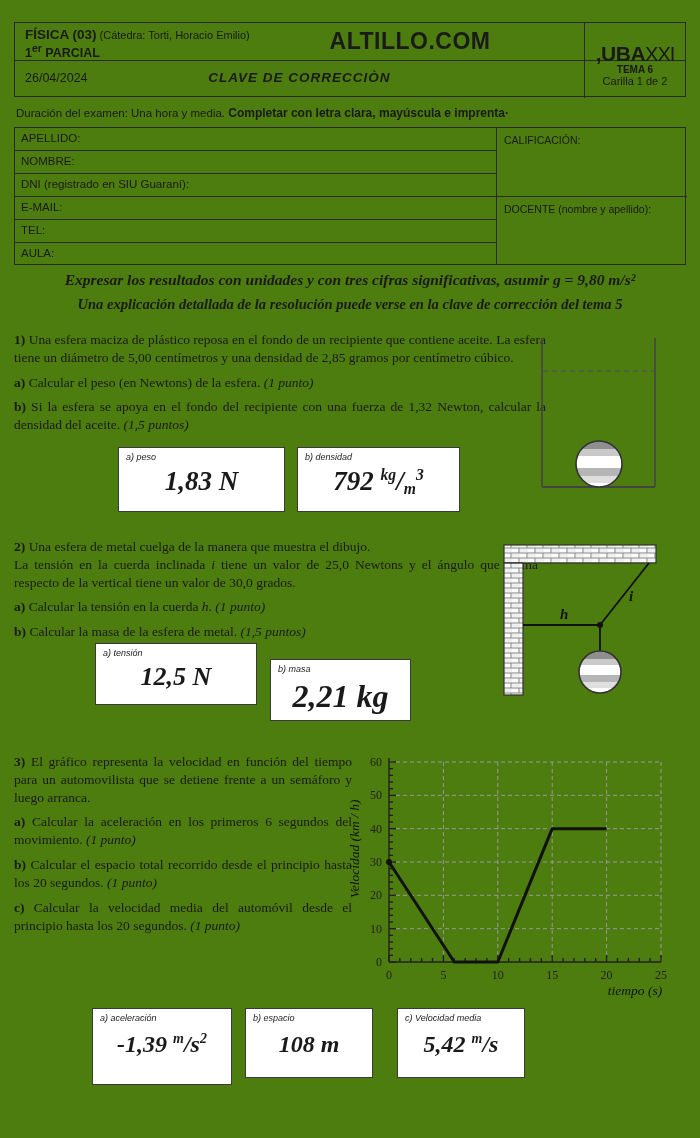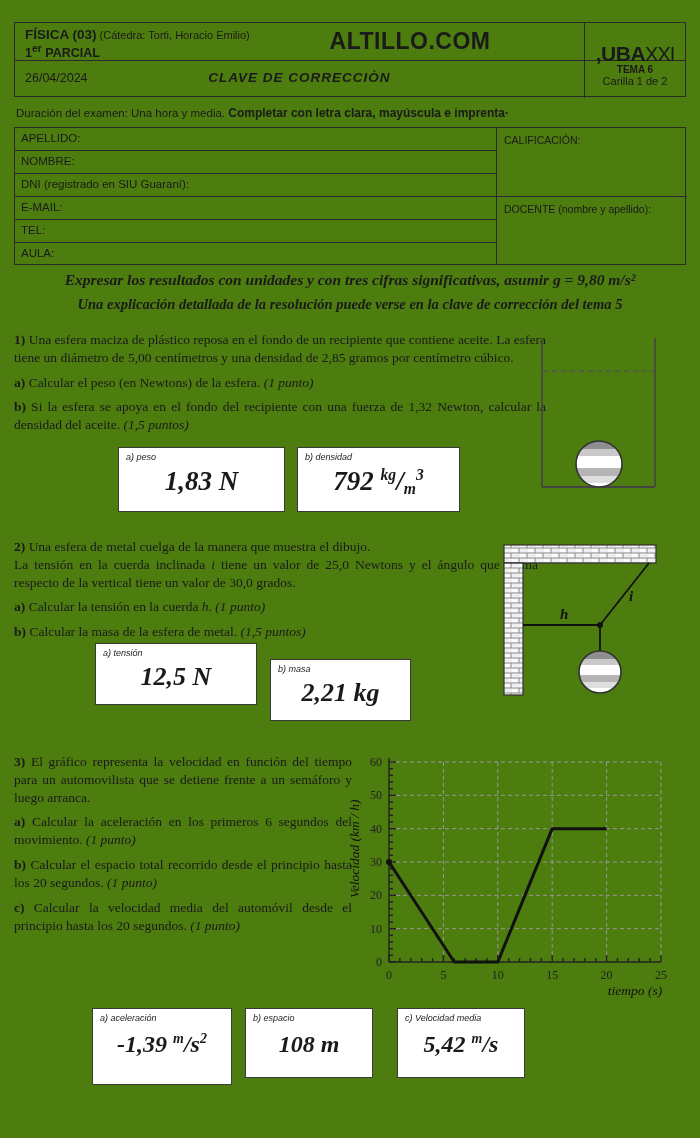--- a/index.html
+++ b/index.html
@@ -203,21 +203,21 @@
       <text x="126" y="58" class="figlabel">i</text>
     </svg>
   </div>
 
   <div class="ansbox" style="left:95px; top:643px; width:162px; height:62px;">
     <div class="anslabel">a) tensión</div>
     <div class="ansval" style="font-size:26px;"><span>12,5 N</span></div>
   </div>
   <div class="ansbox" style="left:270px; top:643px; width:141px; height:62px;margin-top:16px;">
     <div class="anslabel">b) masa</div>
-    <div class="ansval" style="font-size:26px;"><span>2,21 kg</span></div>
+    <div class="ansval" style="font-size:32px;"><span>2,21 kg</span></div>
   </div>
 
   <div class="prob" id="prob3">
     <p><b>3)</b><span> El gráfico representa  la velocidad en función del tiempo para un automovilista que se detiene frente a un semáforo y luego arranca.</span></p>
     <p><b>a)</b><span> Calcular la aceleración en los primeros 6 segundos del movimiento. </span><i>(1 punto)</i></p>
     <p><b>b)</b><span> Calcular el espacio total recorrido desde el principio hasta los 20 segundos. </span><i>(1 punto)</i></p>
     <p><b>c)</b><span> Calcular la velocidad media del automóvil desde el principio hasta los 20 segundos. </span><i>(1 punto)</i></p>
   </div>
 
   <div id="chart">

